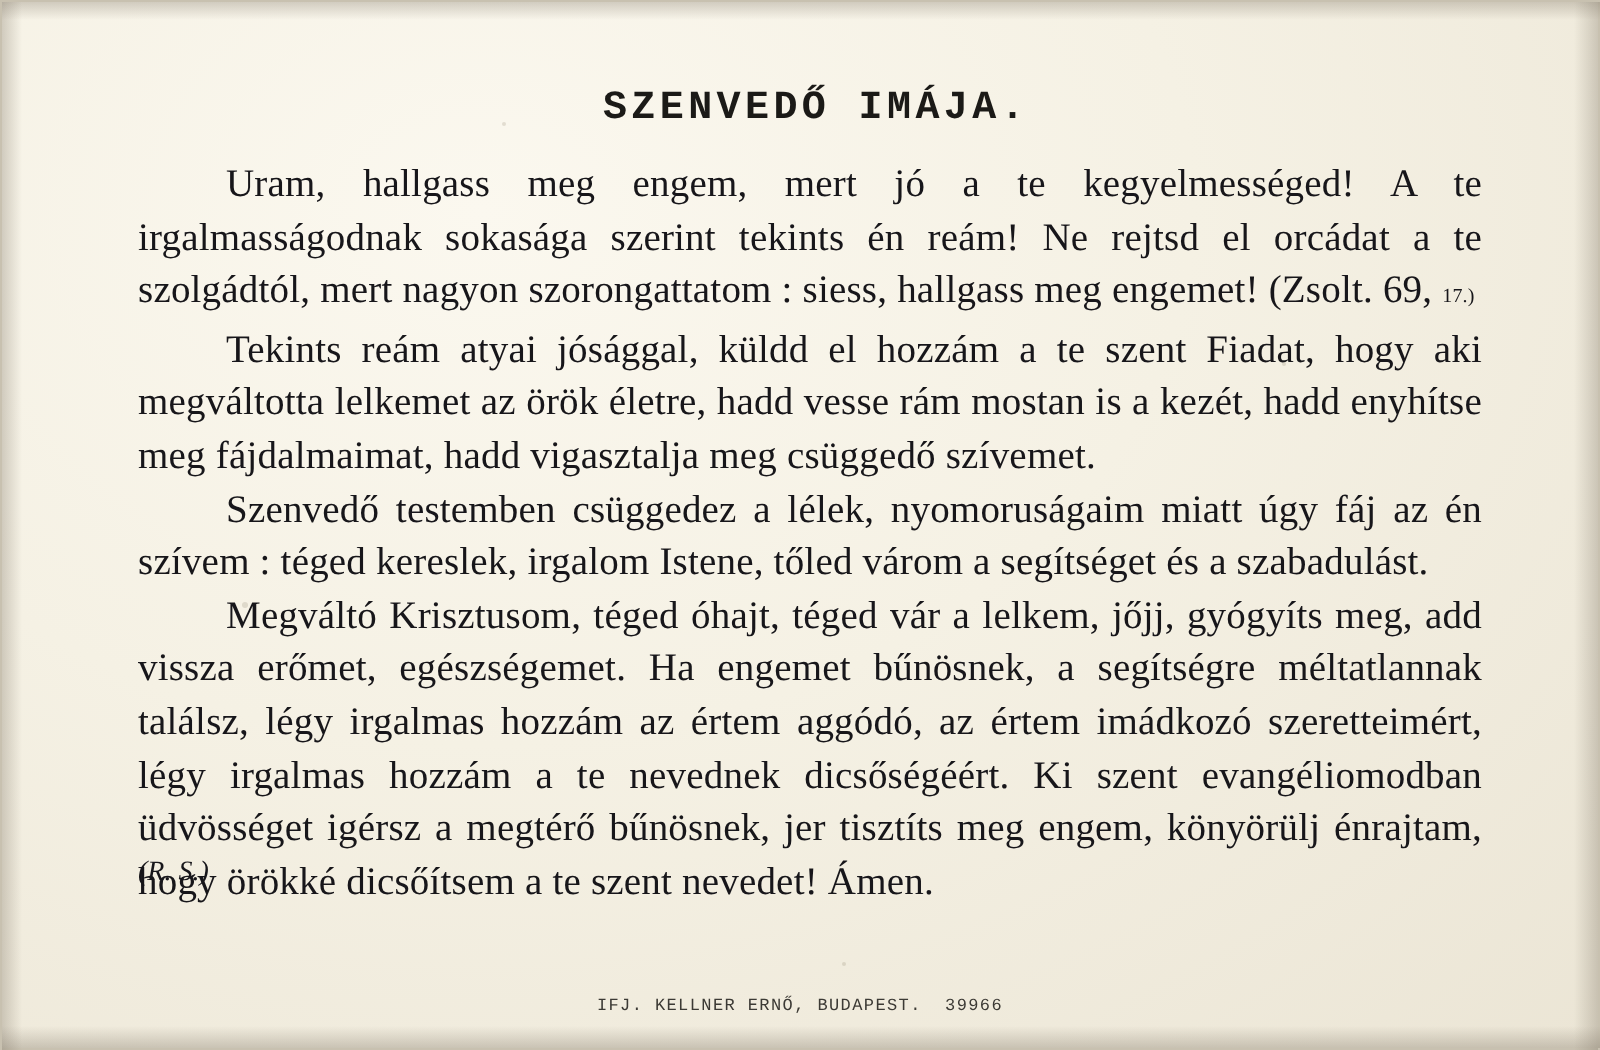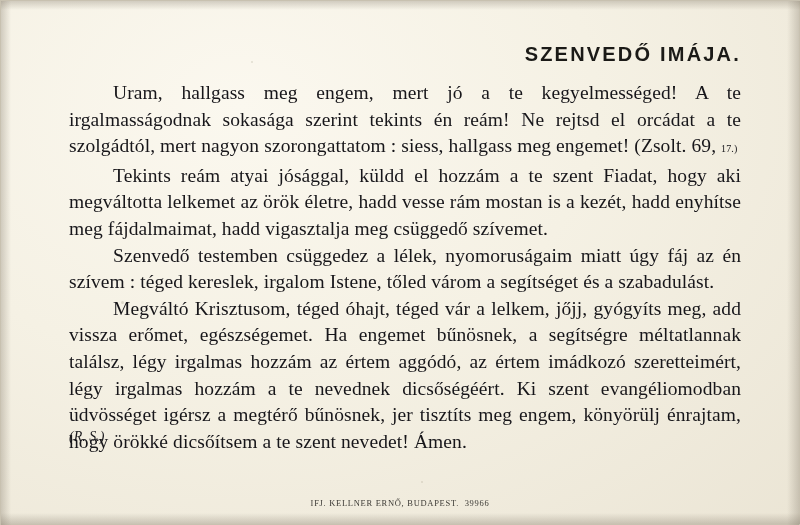--- a/index.html
+++ b/index.html
@@ -42,22 +42,22 @@
     background: rgba(130,118,95,0.20);
   }
 
   .content {
     position: absolute;
     left: 68px;
     top: 42px;
     width: 672px;
   }
   .title {
-    text-align: right;
-    font-family: Liberation Sans, sans-serif;
+    text-align: center;
+    font-family: Liberation Mono, monospace;
     font-weight: bold;
     font-size: 20px;
     letter-spacing: 2.2px;
     color: #1b1a17;
     margin: 0 0 14px 0;
     padding-left: 6px;
   }
   .para {
     margin: 0 0 0 0;
     font-size: 19.5px;
@@ -80,21 +80,21 @@
     padding-right: 2px;
     position: relative;
     pointer-events: none;
   }
   .imprint {
     position: absolute;
     left: 0;
     right: 0;
     bottom: 16px;
     text-align: center;
-    font-family: Liberation Serif, serif;
+    font-family: Liberation Mono, monospace;
     font-size: 8.5px;
     letter-spacing: 0.7px;
     color: #3c3a35;
   }
 </style>
 </head>
 <body>
 
 <div class="card">
   <div class="edge-top"></div>

